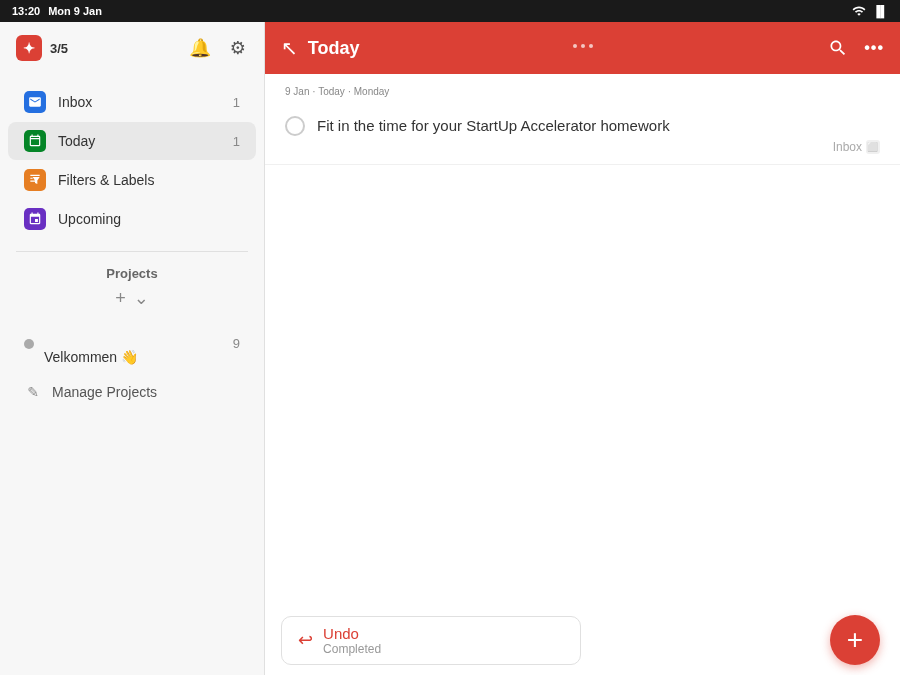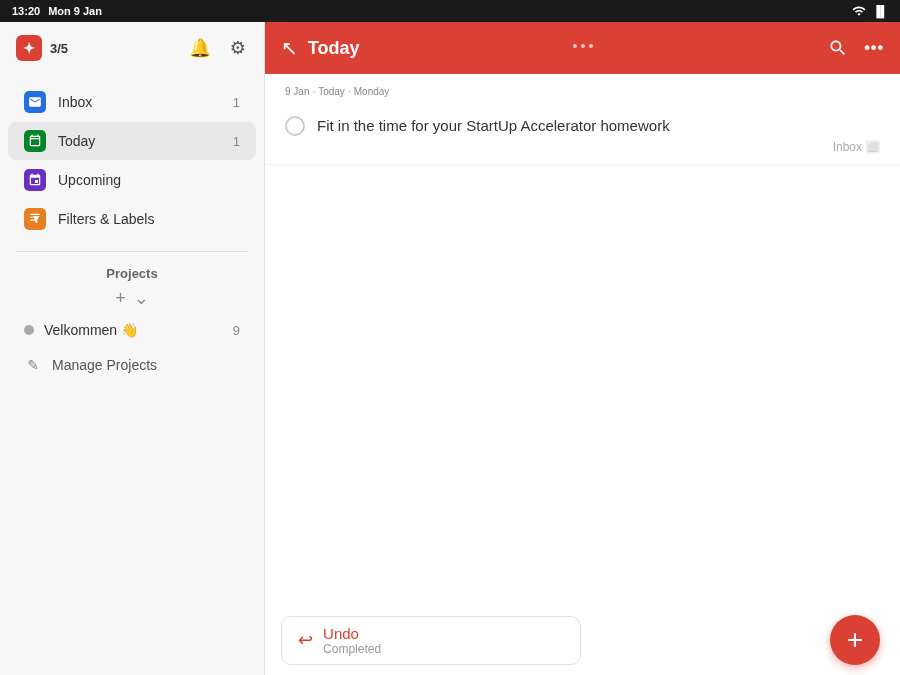--- a/index.html
+++ b/index.html
@@ -170,20 +170,21 @@
       width: 10px;
       height: 10px;
       border-radius: 50%;
       background: #aaa;
       flex-shrink: 0;
     }
     .project-label {
       flex: 1;
       font-size: 14px;
       color: #333;
+      margin-top: 27px;
     }
     .project-count {
       font-size: 13px;
       color: #888;
     }
 
     .manage-projects {
       display: flex;
       align-items: center;
       padding: 8px 16px;
@@ -433,36 +434,36 @@
         <div class="nav-icon today">
           <svg viewBox="0 0 24 24">
               <path d="M19 3h-1V1h-2v2H8V1H6v2H5c-1.1 0-2 .9-2 2v14c0 1.1.9 2 2 2h14c1.1 0 2-.9 2-2V5c0-1.1-.9-2-2-2zm0 16H5V9h14v10zm0-12H5V5h14v2z"></path>
             </svg>
         </div>
         <span class="nav-label">Today</span>
         <span class="nav-count">1</span>
       </div>
 
       <div class="nav-item">
+        <div class="nav-icon filters">
+          <svg viewBox="0 0 24 24">
+              <path d="M4 8h4v2H4zm0 5h8v2H4zm0-10h16v2H4zm12 10v6l-4-2v-4l-4-6h12l-4 6z"></path>
+            </svg>
+        </div>
+        <span class="nav-label">Filters &amp; Labels</span>
+      </div>
+
+      <div class="nav-item">
         <div class="nav-icon upcoming">
           <svg viewBox="0 0 24 24">
               <path d="M17 12h-5v5h5v-5zM16 1v2H8V1H6v2H5c-1.11 0-1.99.9-1.99 2L3 19c0 1.1.89 2 2 2h14c1.1 0 2-.9 2-2V5c0-1.1-.9-2-2-2h-1V1h-2zm3 18H5V8h14v11z"></path>
             </svg>
         </div>
         <span class="nav-label">Upcoming</span>
         <span class="nav-count"></span>
-      </div>
-
-      <div class="nav-item">
-        <div class="nav-icon filters">
-          <svg viewBox="0 0 24 24">
-              <path d="M4 8h4v2H4zm0 5h8v2H4zm0-10h16v2H4zm12 10v6l-4-2v-4l-4-6h12l-4 6z"></path>
-            </svg>
-        </div>
-        <span class="nav-label">Filters &amp; Labels</span>
       </div>
     </div>
 
     <div class="divider"></div>
 
     <div class="projects-header">
       <span class="projects-title">Projects</span>
       <div class="projects-actions">
         <button>+</button>
         <button>⌄</button>

